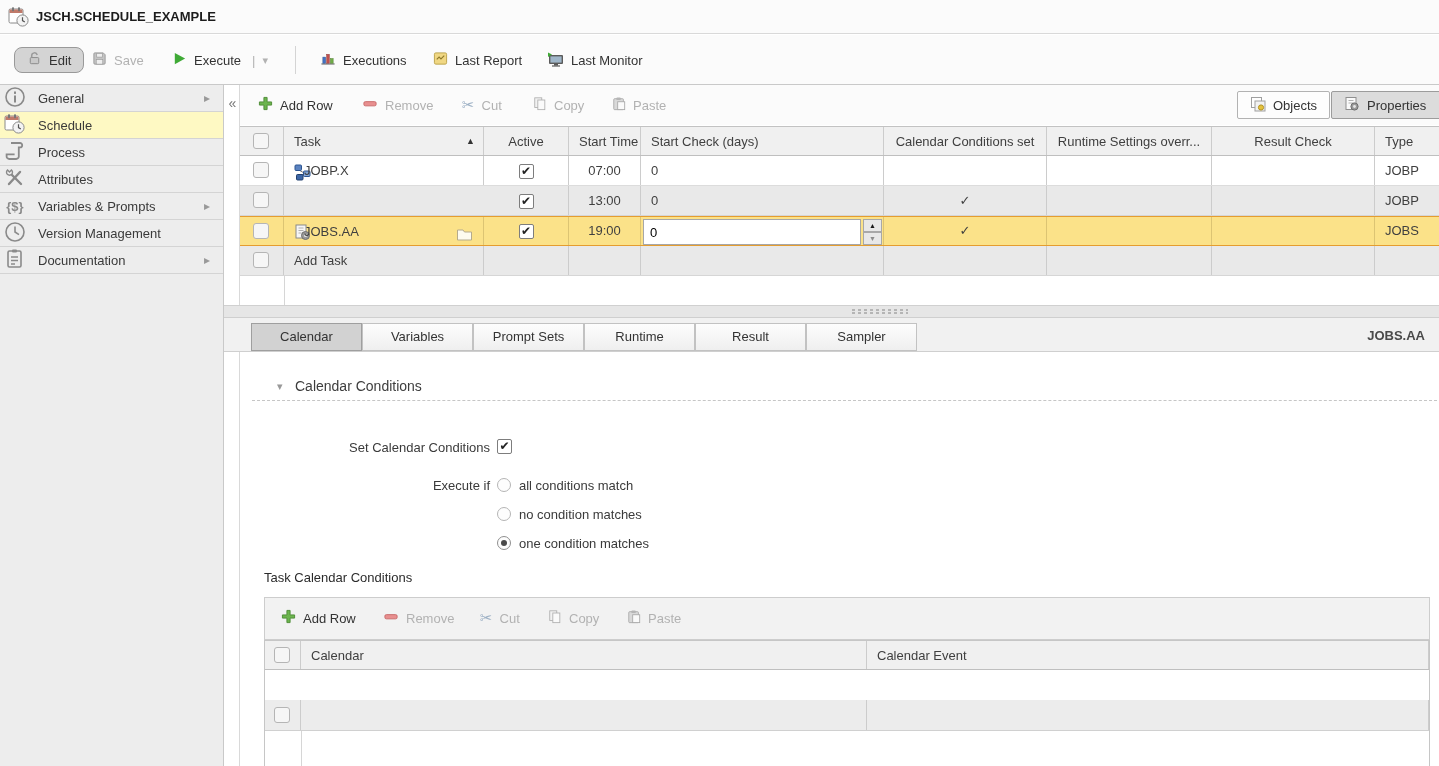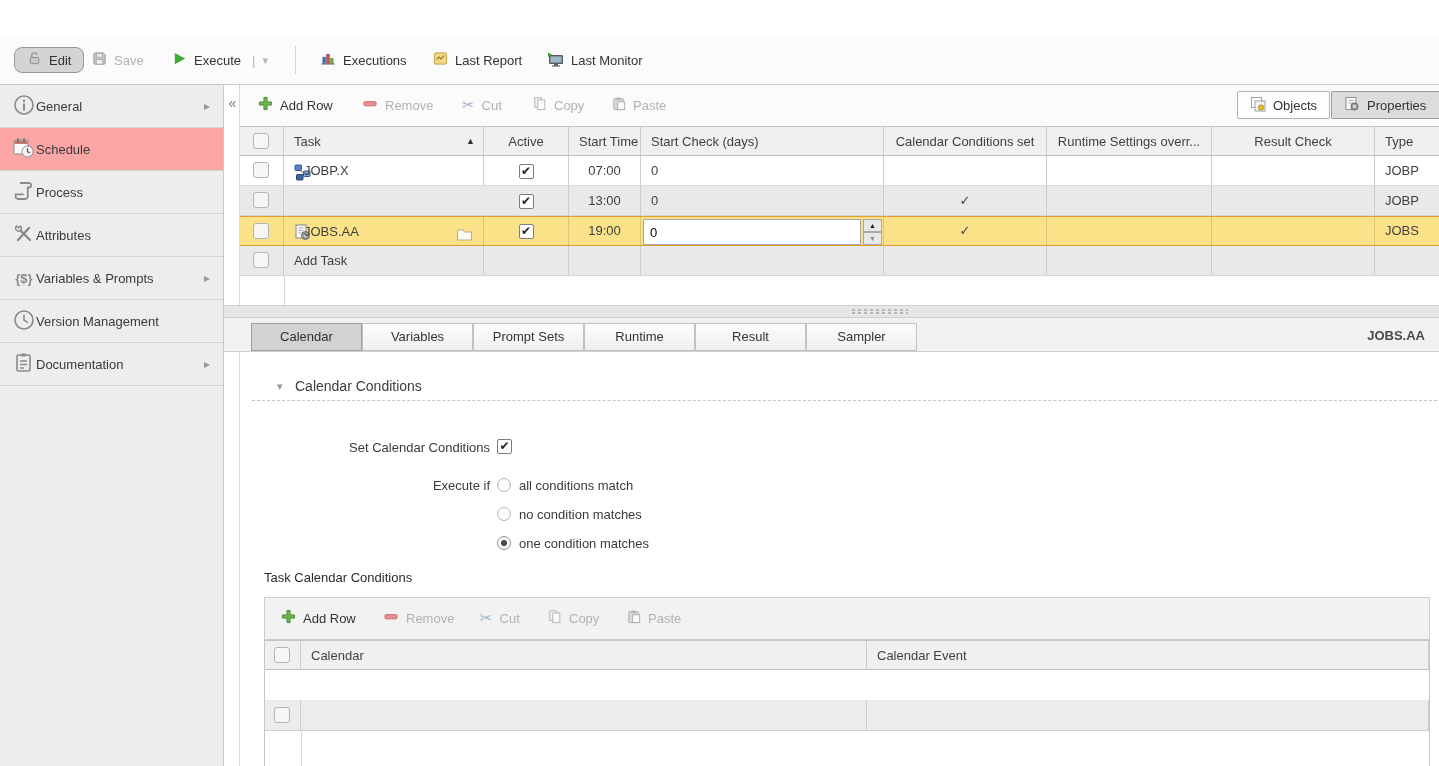--- a/index.html
+++ b/index.html
@@ -13,22 +13,22 @@
 #title-text{position:absolute;left:36px;top:9px;font-weight:bold;color:#1c1c1c}
 
 #toolbar{left:0;top:35px;width:1439px;height:50px;background:#fbfbfb;border-bottom:1px solid #c9c9c9}
 .tb{position:absolute;top:12px;display:flex;align-items:center;gap:7px;height:26px;white-space:nowrap;cursor:default}
 .tb .lbl{display:inline-block}
 .dis{color:#b2b2b2}
 .btnbox{border:1px solid #999;background:#d4d4d4;padding:0 12px;border-radius:8px}
 .vsep{position:absolute;top:11px;width:1px;height:28px;background:#d4d4d4}
 
 #sidebar{left:0;top:85px;width:224px;height:681px;background:#ededed;border-right:1px solid #c9c9c9}
-.sbitem{position:relative;height:43px;border-bottom:1px solid #d4d4d4;display:flex;align-items:center;padding-left:13px;gap:1px;color:#3a3a3a}
-.sbitem.sel{background:#fca5a5}
+.sbitem{position:relative;height:27px;border-bottom:1px solid #d4d4d4;display:flex;align-items:center;padding-left:4px;gap:12px;color:#3a3a3a}
+.sbitem.sel{background:#fef9c3}
 .sbarrow{position:absolute;right:13px;color:#999;font-size:12px}
 #collapse-strip{left:225px;top:85px;width:15px;height:681px;background:#fff;border-right:1px solid #d9d9d9}
 #collapse-btn{position:absolute;left:1px;top:10px;width:13px;height:18px;color:#777;font-size:14px;text-align:center;line-height:16px;cursor:default}
 
 #gridbar{left:240px;top:85px;width:1199px;height:40px;background:#fbfbfb}
 .gtb{position:absolute;top:7px;display:flex;align-items:center;gap:7px;height:26px;white-space:nowrap}
 .rbtn{position:absolute;top:6px;height:28px;display:flex;align-items:center;gap:7px;padding:0 12px;border:1px solid #b2b2b2;border-radius:2px;background:#fdfdfd}
 .rbtn.pressed{background:#dcdcdc;border-color:#9c9c9c}
 
 #ttable{left:240px;top:126px;width:1199px;height:179px;background:#fff;border-top:1px solid #c2c2c2}
@@ -91,20 +91,33 @@
 .m0{left:0;width:36px}.m1{left:36px;width:566px}.m2{left:602px;width:562px;border-right:none}
 .icc{position:absolute;top:0;height:100%;border-right:1px solid #ccc;padding:0 10px;line-height:29px;white-space:nowrap;overflow:hidden;color:#3f3f3f}
 .icb{position:absolute;left:9px;top:6px}
 .iextend{position:absolute;left:36px;top:90px;width:1px;height:36px;background:#d6d6d6}
 </style>
 </head>
 <body>
 
 <div id="app">
 
+  <div class="abs" id="titlebar">
+    <span class="ic abs" style="left:8px;top:6px">
+      <svg width="22" height="22" viewBox="0 0 22 22">
+          <rect x="1" y="3" width="14" height="14" rx="1.5" fill="#fff" stroke="#8a8a8a"></rect>
+          <rect x="1.5" y="3.5" width="13" height="3.5" fill="#c07a6a"></rect>
+          <rect x="4" y="1.2" width="2" height="4" rx="0.7" fill="#777"></rect>
+          <rect x="10" y="1.2" width="2" height="4" rx="0.7" fill="#777"></rect>
+          <circle cx="14.5" cy="14.5" r="5.6" fill="#f3f3f3" stroke="#8a8a8a"></circle>
+          <path d="M14.5 11.2 v3.4 l2.3 1.4" stroke="#555" fill="none" stroke-width="1.2"></path>
+        </svg>
+    </span>
+    <span id="title-text">JSCH.SCHEDULE_EXAMPLE</span>
+  </div>
 
   <div class="abs" id="toolbar">
     <div class="tb btnbox" style="left:14px">
       <span class="ic"><svg width="15" height="15" viewBox="0 0 16 16">
             <path d="M5 7.2 V5 a3 3 0 0 1 5.9 -0.8" fill="none" stroke="#9a9a9a" stroke-width="1.6"></path>
             <rect x="3.5" y="7" width="9" height="6.5" rx="1" fill="#cscsc" style="fill:#c9c9c9" stroke="#8a8a8a"></rect>
           </svg></span>
       <span class="lbl">Edit</span>
     </div>
     <div class="tb dis" style="left:92px">

